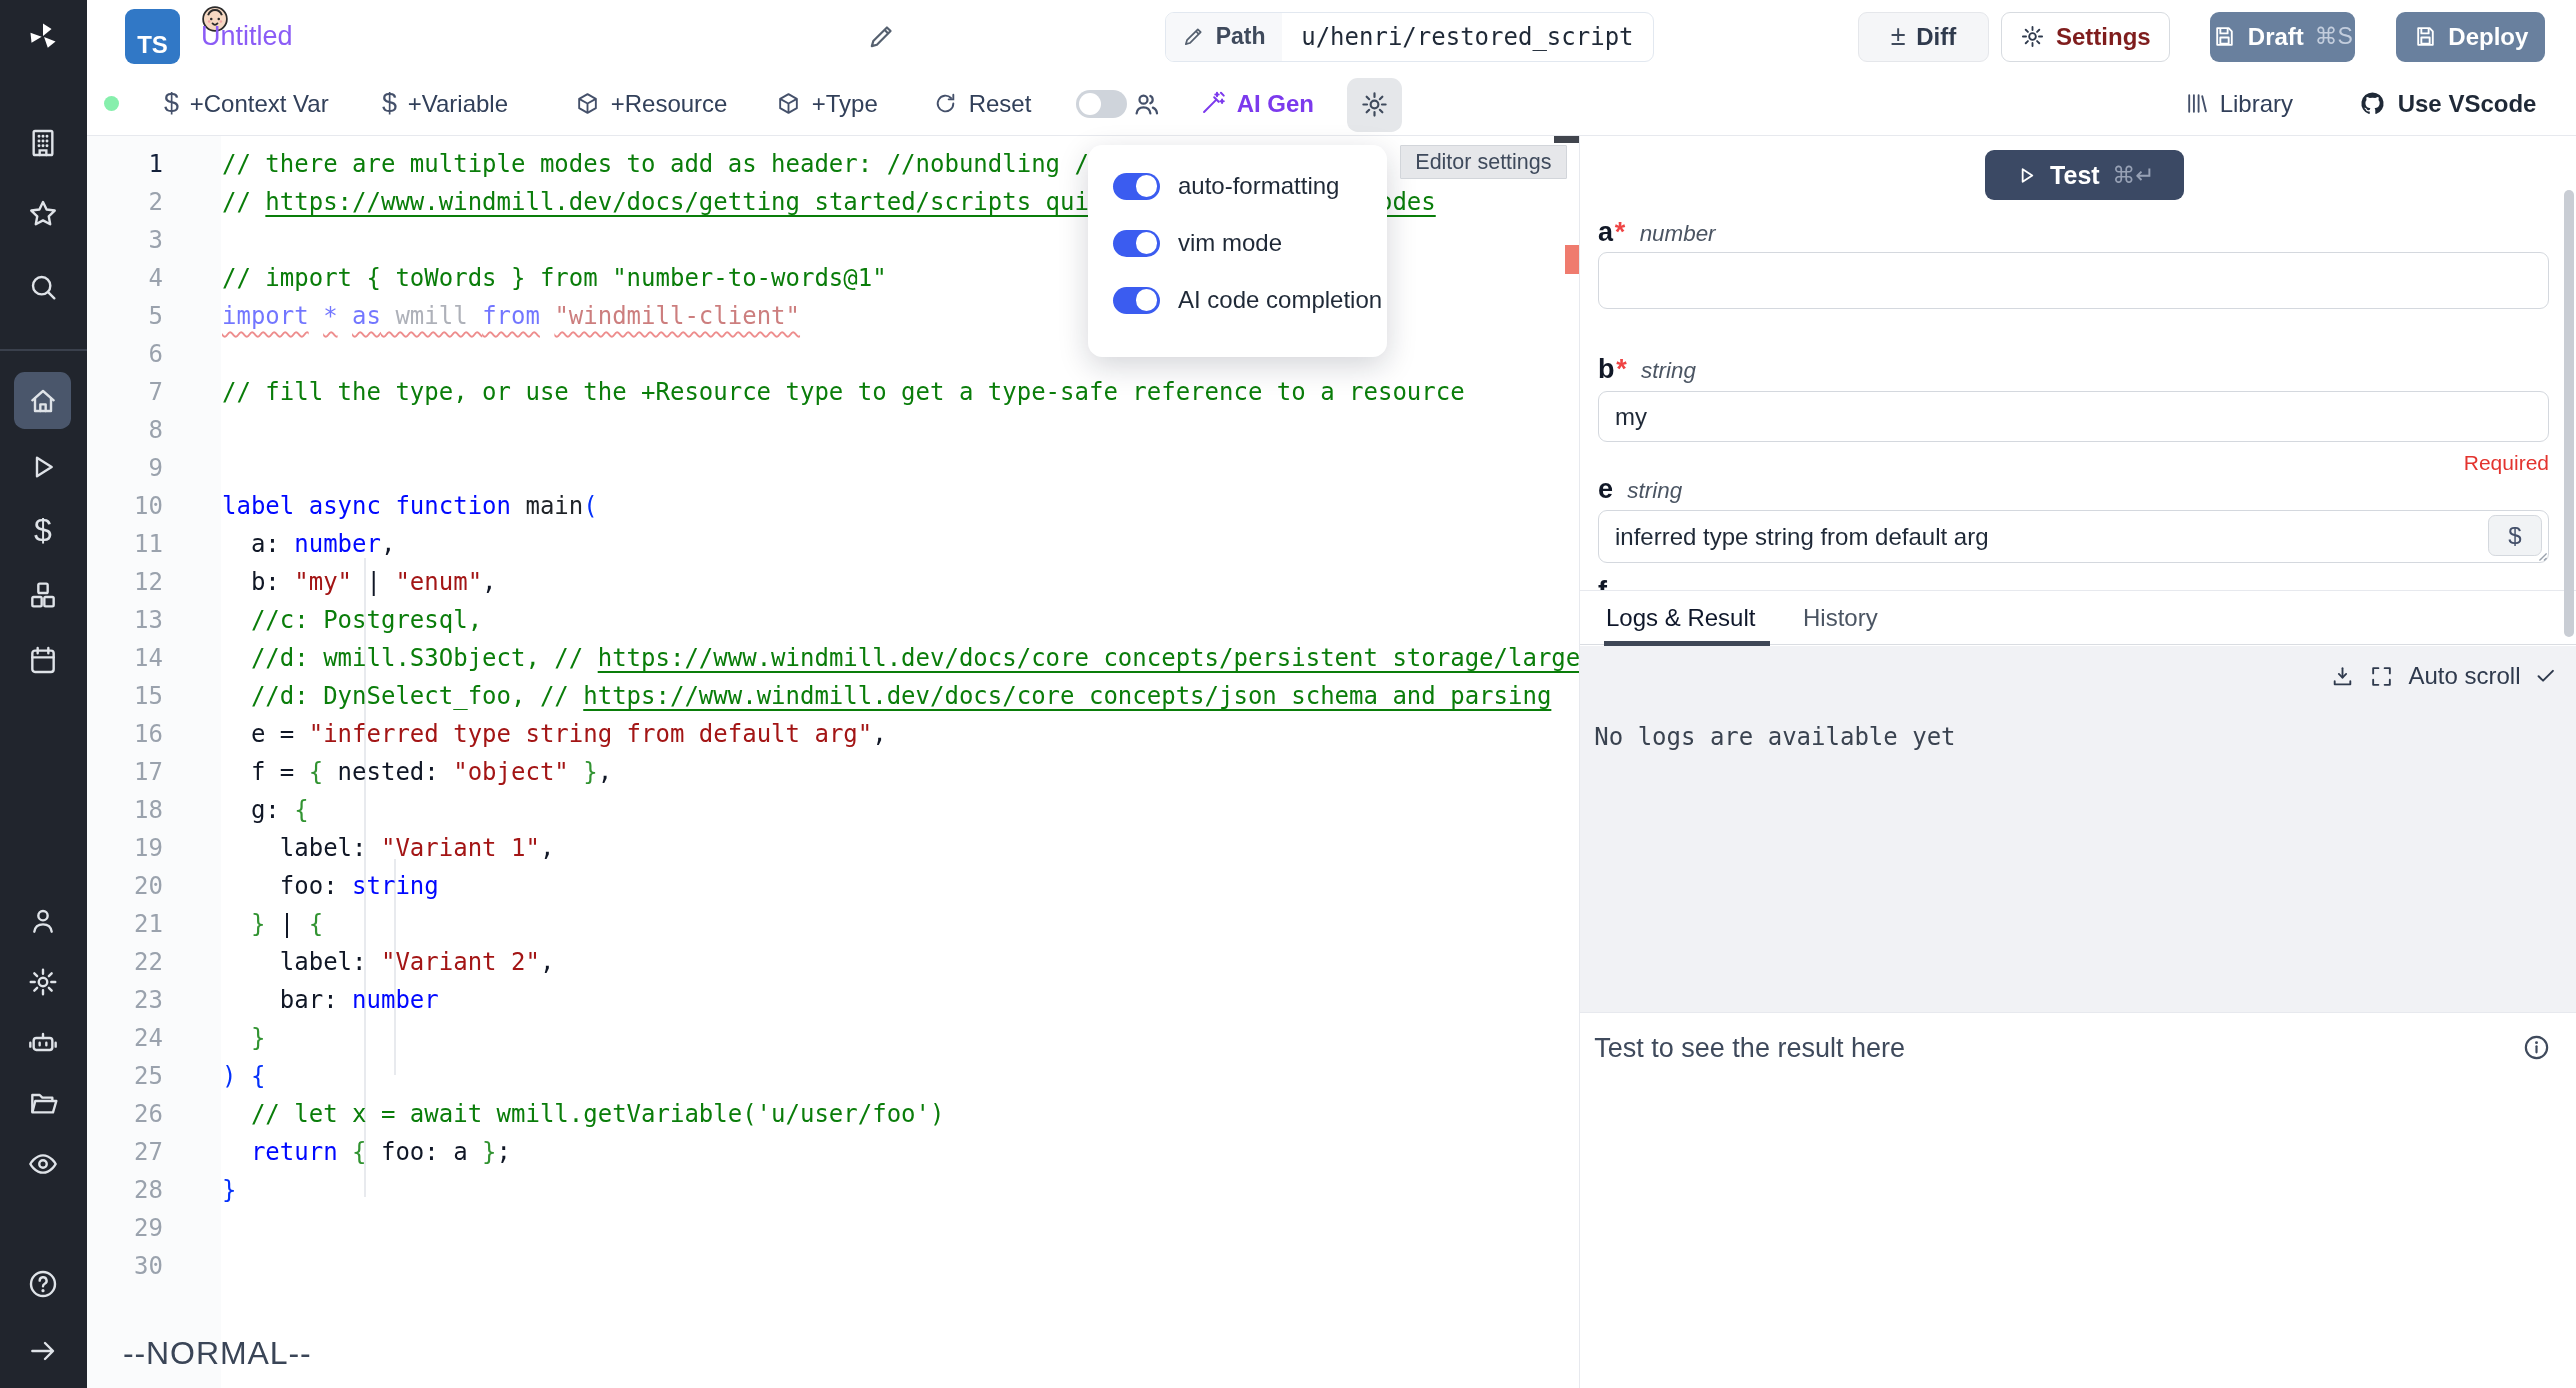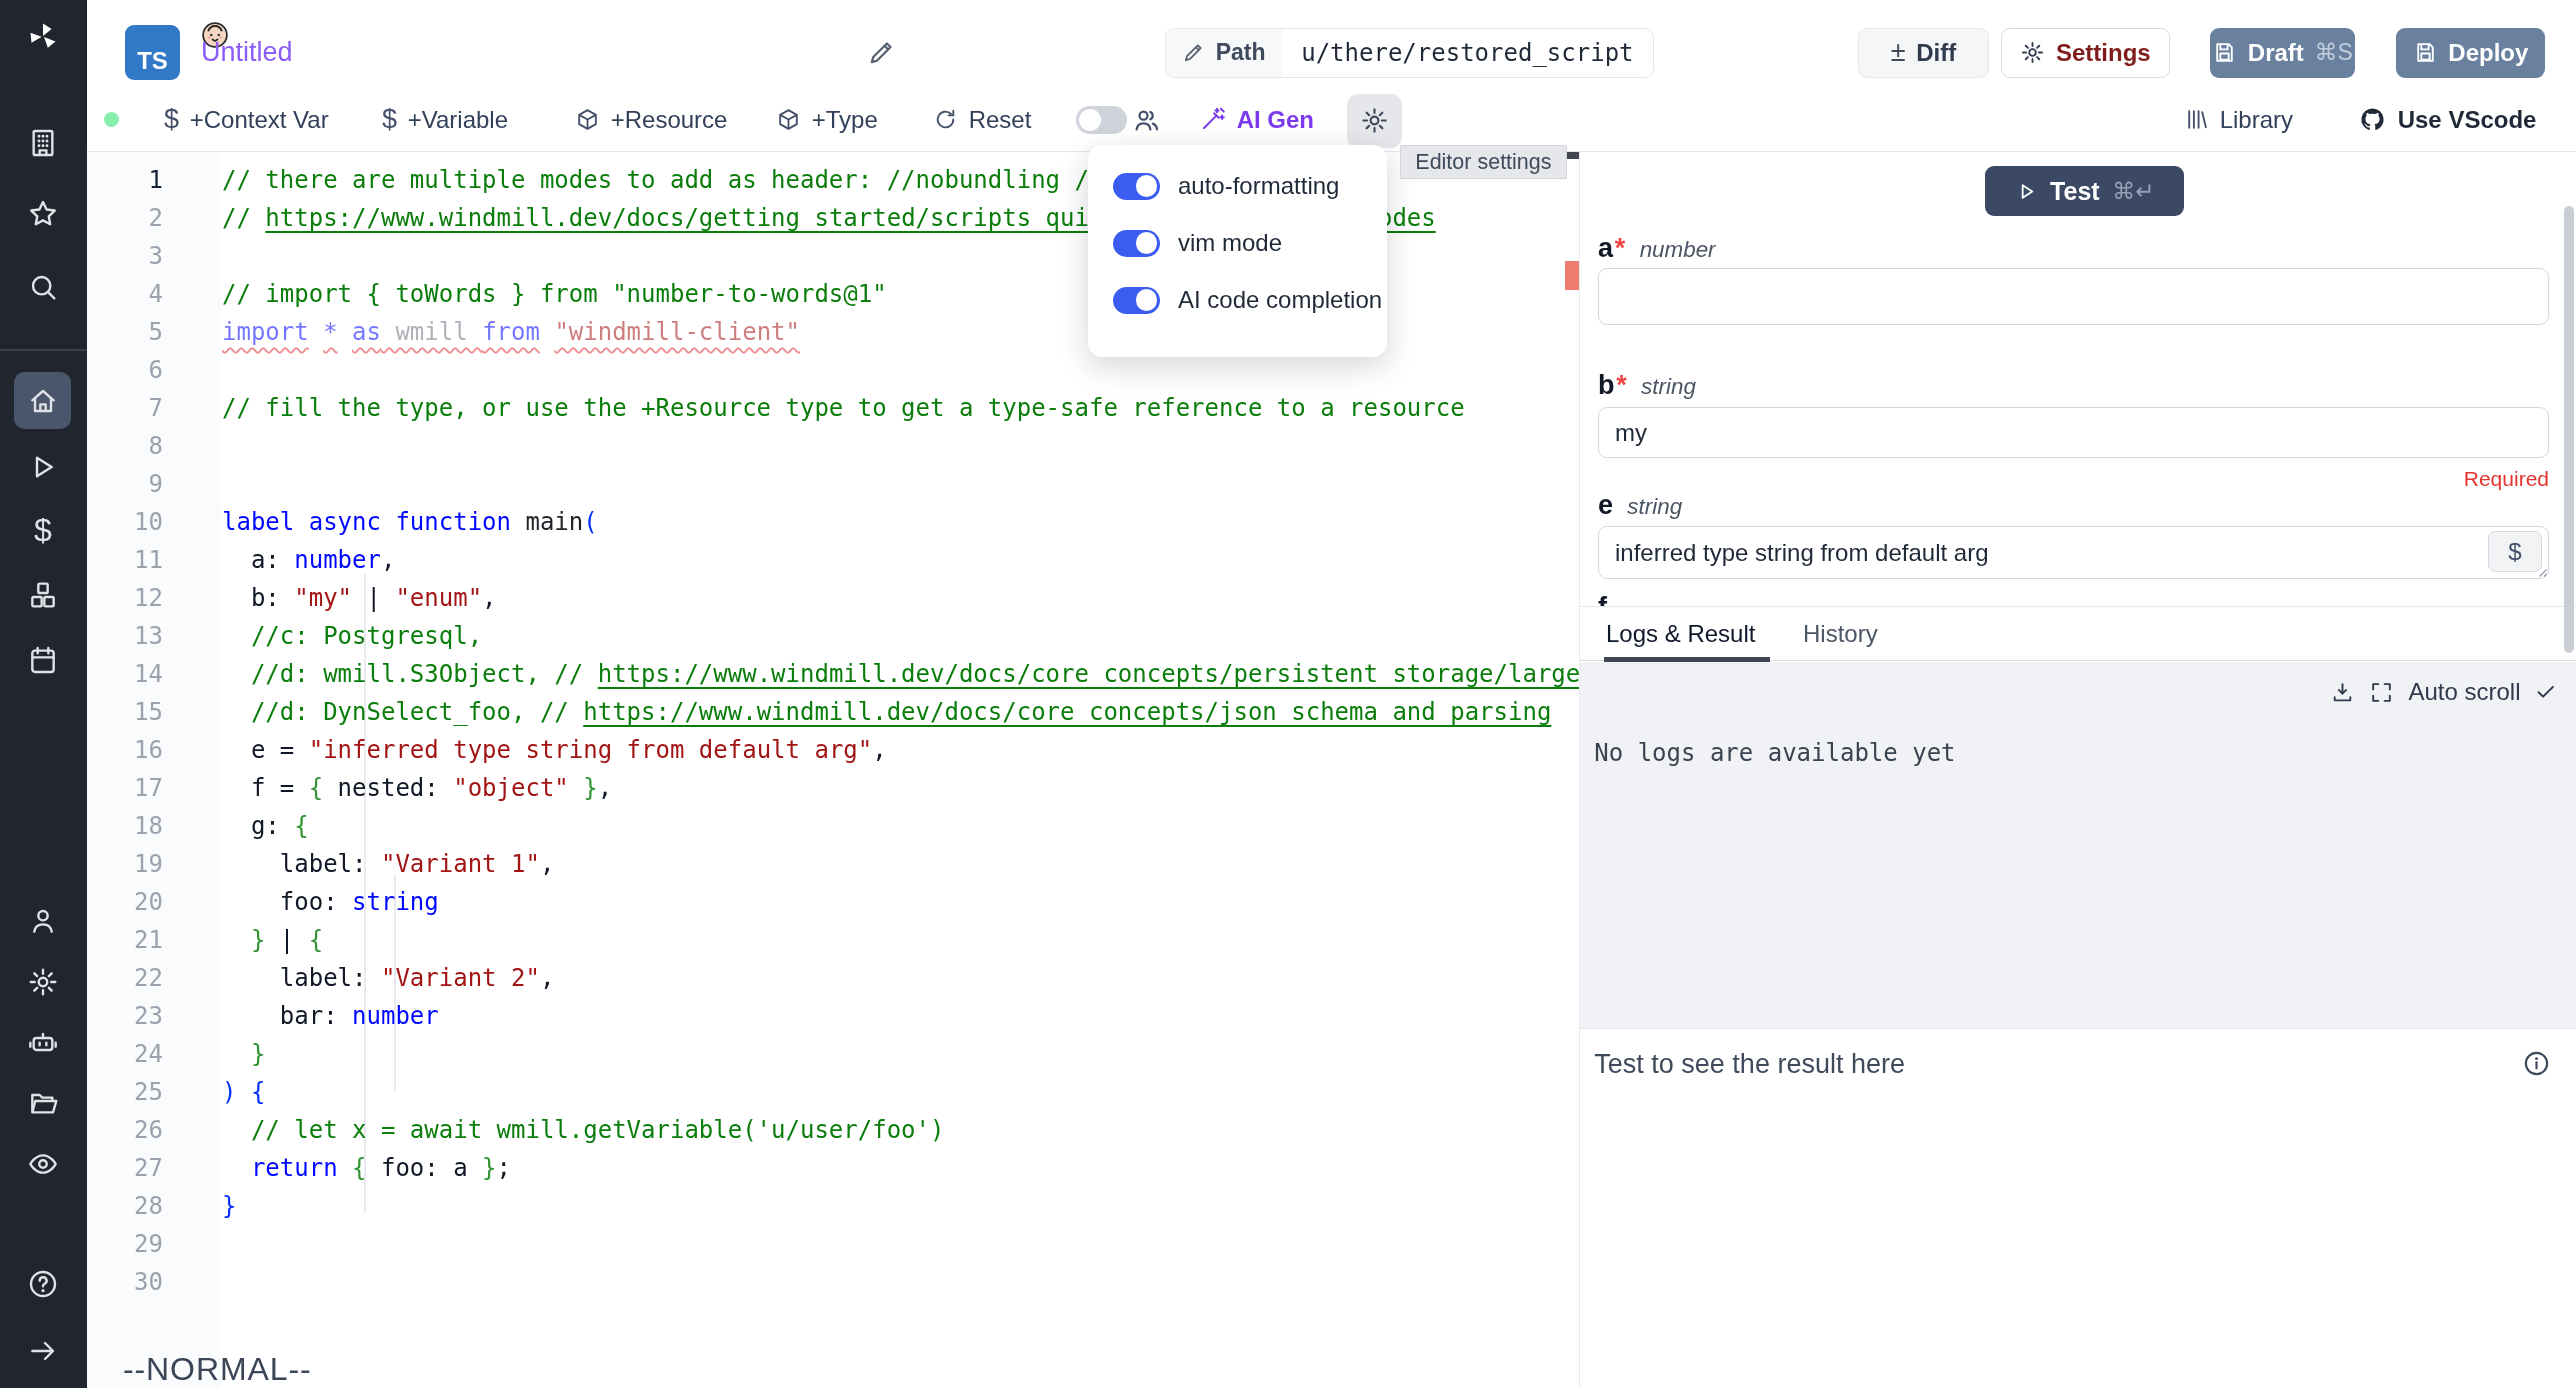--- a/index.html
+++ b/index.html
@@ -9,21 +9,21 @@
 
   
   #sidebar{position:absolute;left:0;top:0;width:87px;height:1388px;background:#21252d;z-index:20;}
   .sb-item{position:absolute;left:14.3px;width:57px;height:57px;display:flex;align-items:center;justify-content:center;color:#dfe3e8;border-radius:10.7px;}
   .sb-item.active{background:#4a566b;}
   .sb-item svg{width:32px;height:32px;}
   .sb-divider{position:absolute;left:0;top:349px;width:87px;height:1.8px;background:#3a404c;}
   .sb-dollar{font-size:32px;font-weight:400;color:#dfe3e8;}
 
   
-  #main{position:absolute;left:87px;top:16px;width:2489px;height:1132px;}
+  #main{position:absolute;left:87px;top:0;width:2489px;height:1132px;}
 
   
   #topbar{position:relative;width:100%;height:73px;background:#fff;}
   #ts-badge{position:absolute;left:38px;top:9px;width:55px;height:55px;background:#3178c6;border-radius:9px;display:flex;align-items:flex-end;justify-content:center;padding-bottom:5.4px;color:#fff;font-weight:bold;font-size:24px;}
   #ts-face{position:absolute;left:75px;top:-5.4px;width:30px;height:30px;}
   #script-title{position:absolute;left:114px;top:0;height:73px;display:flex;align-items:center;font-size:27px;color:#8b5cf6;}
   #title-edit{position:absolute;left:780px;top:22.4px;width:29px;height:29px;color:#55606f;}
   #path-pill{position:absolute;left:1078px;top:11.6px;height:50px;display:flex;align-items:stretch;border:1.8px solid #e2e8f0;border-radius:9px;overflow:hidden;background:#fff;}
   #path-left{display:flex;align-items:center;gap:10.7px;background:#f7f8fa;padding:0 16px;font-size:23px;font-weight:600;color:#3f4a5c;}
   #path-left svg{width:23px;height:23px;color:#55606f;}
@@ -242,21 +242,21 @@
         </svg>
 
       <div id="path-pill">
         <div id="path-left">
           <svg viewBox="0 0 24 24" fill="none" stroke="currentColor" stroke-width="1.8" stroke-linejoin="round">
               <path d="M4 20l1.2-4.2L16.5 4.5l3 3L8.2 18.8z"></path>
               <path d="M14.5 6.5l3 3"></path>
             </svg>
           <span>Path</span>
         </div>
-        <div id="path-value">u/there/restored_script</div>
+        <div id="path-value">u/henri/restored_script</div>
       </div>
 
       <div class="top-btn" id="btn-diff">
         <span class="pm">±</span>
         <span>Diff</span>
       </div>
       <div class="top-btn" id="btn-settings">
         <svg viewBox="0 0 24 24" fill="none" stroke="currentColor" stroke-width="1.8" stroke-linecap="round">
             <circle cx="12" cy="12" r="3.2"></circle>
             <path d="M12 2.8v3M12 18.2v3M2.8 12h3M18.2 12h3M5.5 5.5l2.1 2.1M16.4 16.4l2.1 2.1M18.5 5.5l-2.1 2.1M7.6 16.4l-2.1 2.1"></path>

